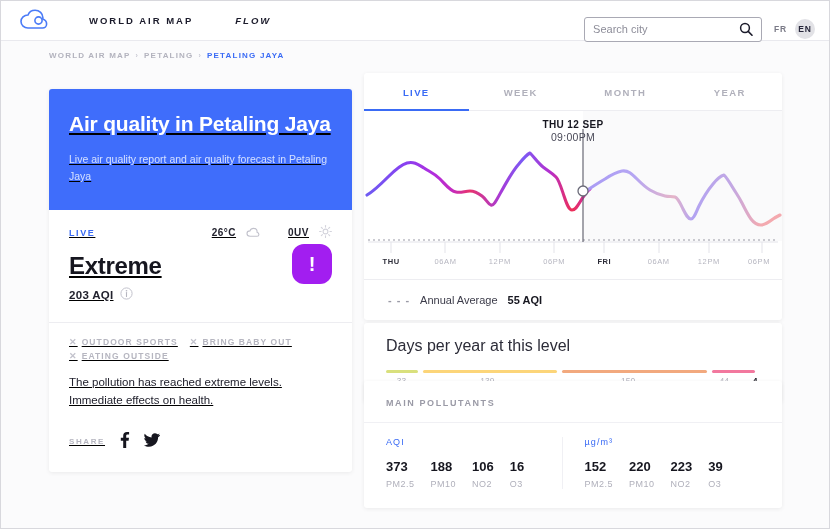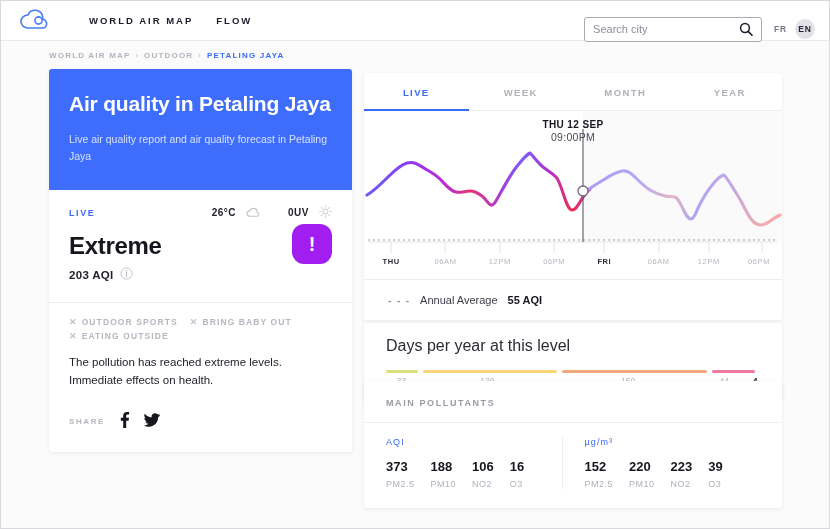--- a/index.html
+++ b/index.html
@@ -21,21 +21,21 @@
     position: absolute; left: 0; top: 0; width: 828px; height: 40px;
     background: #ffffff;
     border-bottom: 1px solid #e9e9ee;
     display: flex; align-items: center;
   }
   .logo { margin-left: 18px; width: 34px; height: 26px; display: flex; align-items: center; }
   .nav-link {
     font-size: 9.5px; font-weight: bold; letter-spacing: 2px;
     color: #1b1b2b; margin-left: 36px; white-space: nowrap; cursor: pointer;
   }
-  .nav-link.second { margin-left: 23px; }
+  .nav-link.second { margin-left: 42px; font-style: italic; }
   .header-right {
     position: absolute; right: 14px; top: 0; height: 56px;
     display: flex; align-items: center;
   }
   .search-wrap {
     position: relative; width: 178px; height: 25px;
     border: 1px solid #a9a9b4; border-radius: 3px; background: #fff;
     display: flex; align-items: center;
   }
   .search-input {
@@ -58,24 +58,25 @@
     position: absolute; left: 48px; top: 50px;
     font-size: 8px; font-weight: bold; letter-spacing: 1.2px;
     display: flex; align-items: center; gap: 5px;
   }
   .bc-item { color: #b3b3be; cursor: pointer; }
   .bc-sep { color: #c8c8d2; font-size: 7px; }
   .bc-item.current { color: #3a6bf5; }
 
   
   .left-card {
-    position: absolute; left: 48px; top: 68px; width: 303px;
+    position: absolute; left: 48px; top: 88px; width: 303px;
     background: #fff; border-radius: 3px;
     box-shadow: 0 1px 4px rgba(0,0,0,0.07);
     overflow: hidden;
+    text-decoration: underline;
   }
   .hero { background: #3f6dfb; padding: 22px 20px 26px 20px; }
   .hero-title { color: #fff; font-size: 21px; font-weight: bold; line-height: 1.25; letter-spacing: -0.2px; }
   .hero-sub { color: #d4e0ff; font-size: 10.5px; line-height: 1.55; margin-top: 14px; }
 
   .live-row {
     display: flex; align-items: center; justify-content: space-between;
     padding: 14px 20px 0 20px;
   }
   .live-label { color: #3a6bf5; font-size: 9px; font-weight: bold; letter-spacing: 1.6px; }
@@ -192,21 +193,21 @@
         </span>
       </div>
       <div class="lang">FR</div>
       <div class="lang active">EN</div>
     </div>
   </div>
 
   <div class="breadcrumb">
     <span class="bc-item">WORLD AIR MAP</span>
     <span class="bc-sep">›</span>
-    <span class="bc-item">OUTDOOR</span>
+    <span class="bc-item">PETALING</span>
     <span class="bc-sep">›</span>
     <span class="bc-item current">PETALING JAYA</span>
   </div>
 
   <div class="left-card">
     <div class="hero">
       <div class="hero-title">Air quality in Petaling Jaya</div>
       <div class="hero-sub">Live air quality report and air quality forecast in Petaling Jaya</div>
     </div>
 

